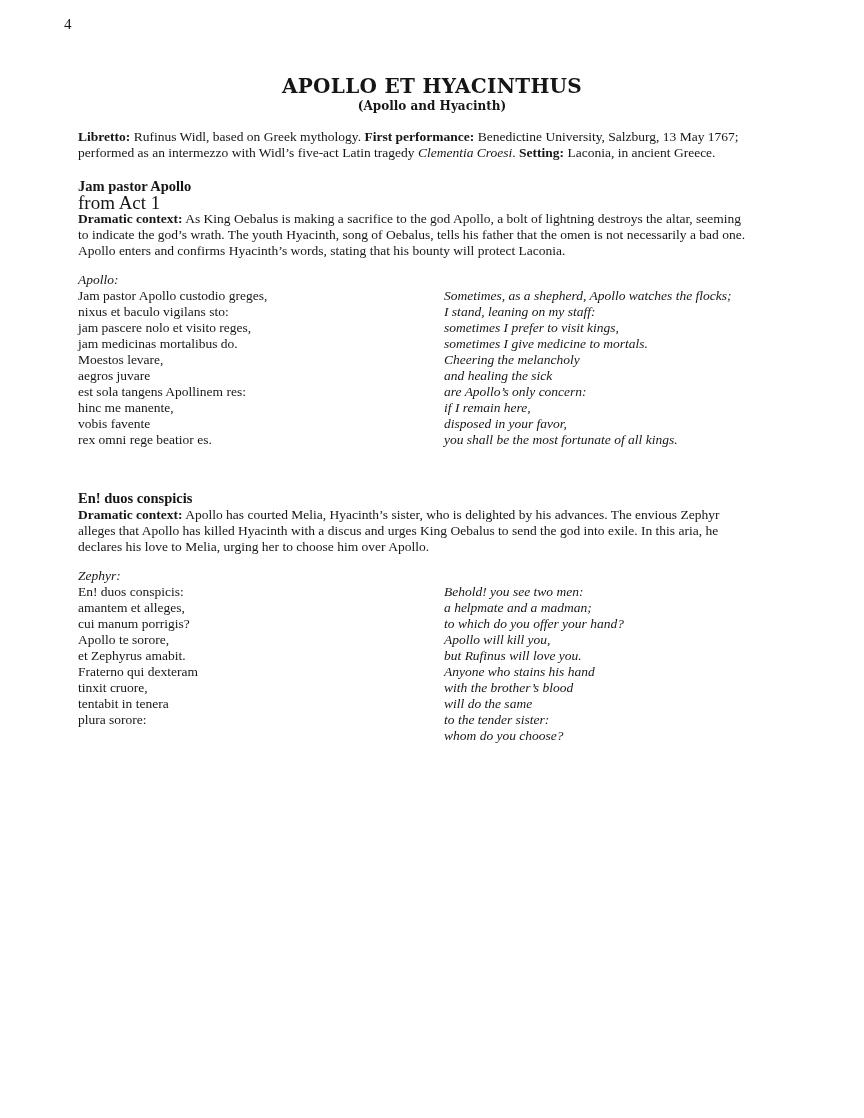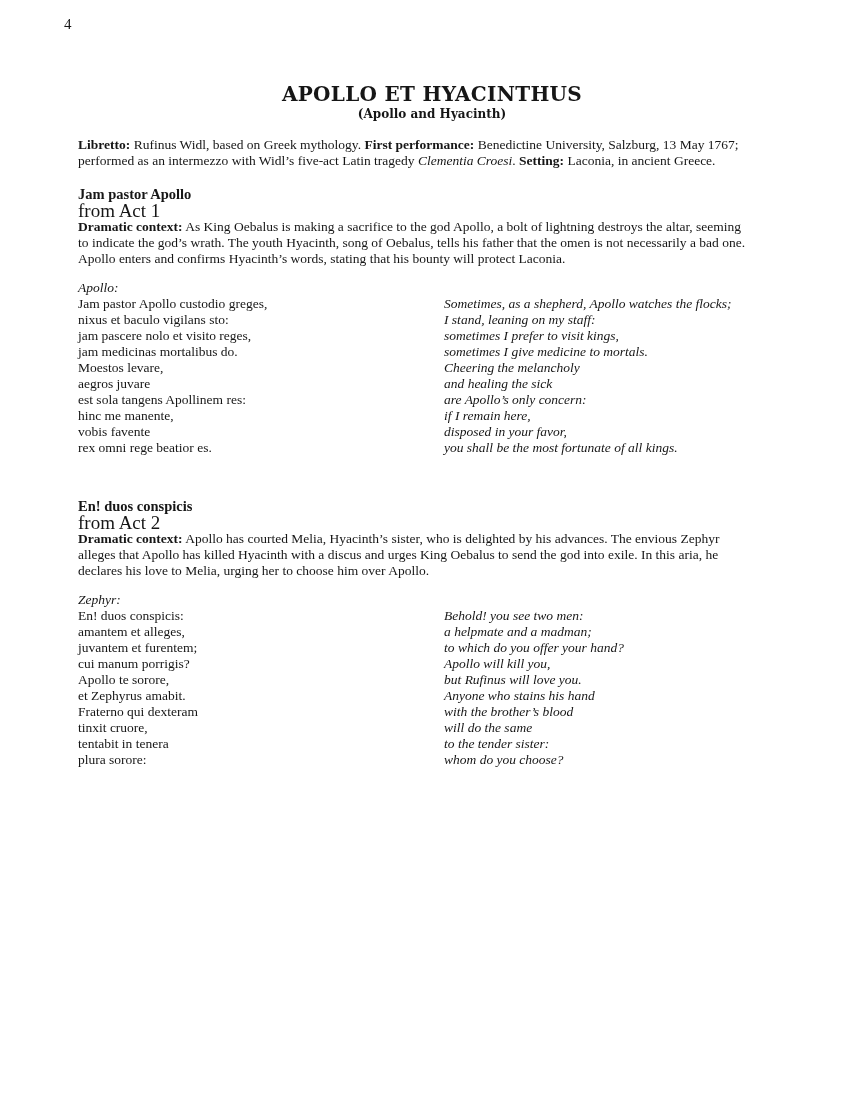--- a/index.html
+++ b/index.html
@@ -19,21 +19,21 @@
     overflow: hidden;
   }
   .page-number {
     position: absolute;
     top: 16px;
     left: 64px;
     font-size: 15px;
   }
   .content {
     width: 708px;
-    margin: 12px auto;
+    margin: 4px auto;
     padding-top: 71px;
   }
   .doc-title {
     text-align: center;
     font-family: "DejaVu Serif", serif;
     font-weight: bold;
     font-size: 20px;
     line-height: 22px;
     letter-spacing: 0.3px;
   }
@@ -132,33 +132,31 @@
               <div class="verse-line">if I remain here,</div>
               <div class="verse-line">disposed in your favor,</div>
               <div class="verse-line">you shall be the most fortunate of all kings.</div>
             </div>
         </div>
       </div>
     </div>
 
     <div class="section section-2">
       <div class="section-title">En! duos conspicis</div>
-      <div class="act-label">from Act 2</div>
       <div class="context">
         <div class="rich-line"><span class="b">Dramatic context:</span><span> Apollo has courted Melia, Hyacinth’s sister, who is delighted by his advances. The envious Zephyr</span></div>
         <div class="rich-line"><span>alleges that Apollo has killed Hyacinth with a discus and urges King Oebalus to send the god into exile. In this aria, he</span></div>
         <div class="rich-line"><span>declares his love to Melia, urging her to choose him over Apollo.</span></div>
       </div>
       <div class="verse">
         <div class="speaker">Zephyr:</div>
         <div class="verse-grid">
           <div class="latin-column">
               <div class="verse-line">En! duos conspicis:</div>
               <div class="verse-line">amantem et alleges,</div>
-              <div class="verse-line">juvantem et furentem;</div>
               <div class="verse-line">cui manum porrigis?</div>
               <div class="verse-line">Apollo te sorore,</div>
               <div class="verse-line">et Zephyrus amabit.</div>
               <div class="verse-line">Fraterno qui dexteram</div>
               <div class="verse-line">tinxit cruore,</div>
               <div class="verse-line">tentabit in tenera</div>
               <div class="verse-line">plura sorore:</div>
             </div>
           <div class="english-column">
               <div class="verse-line">Behold! you see two men:</div>

